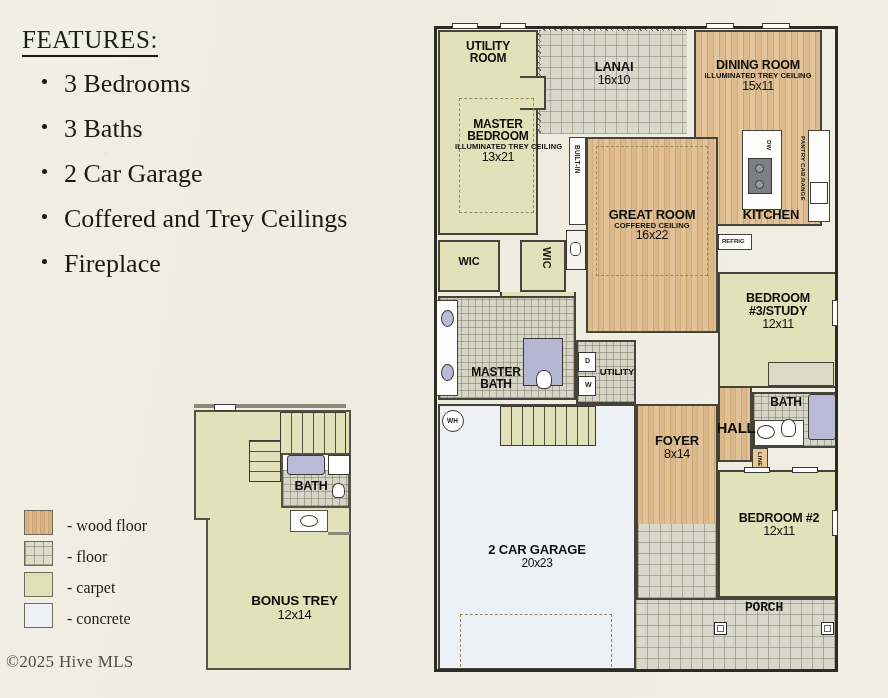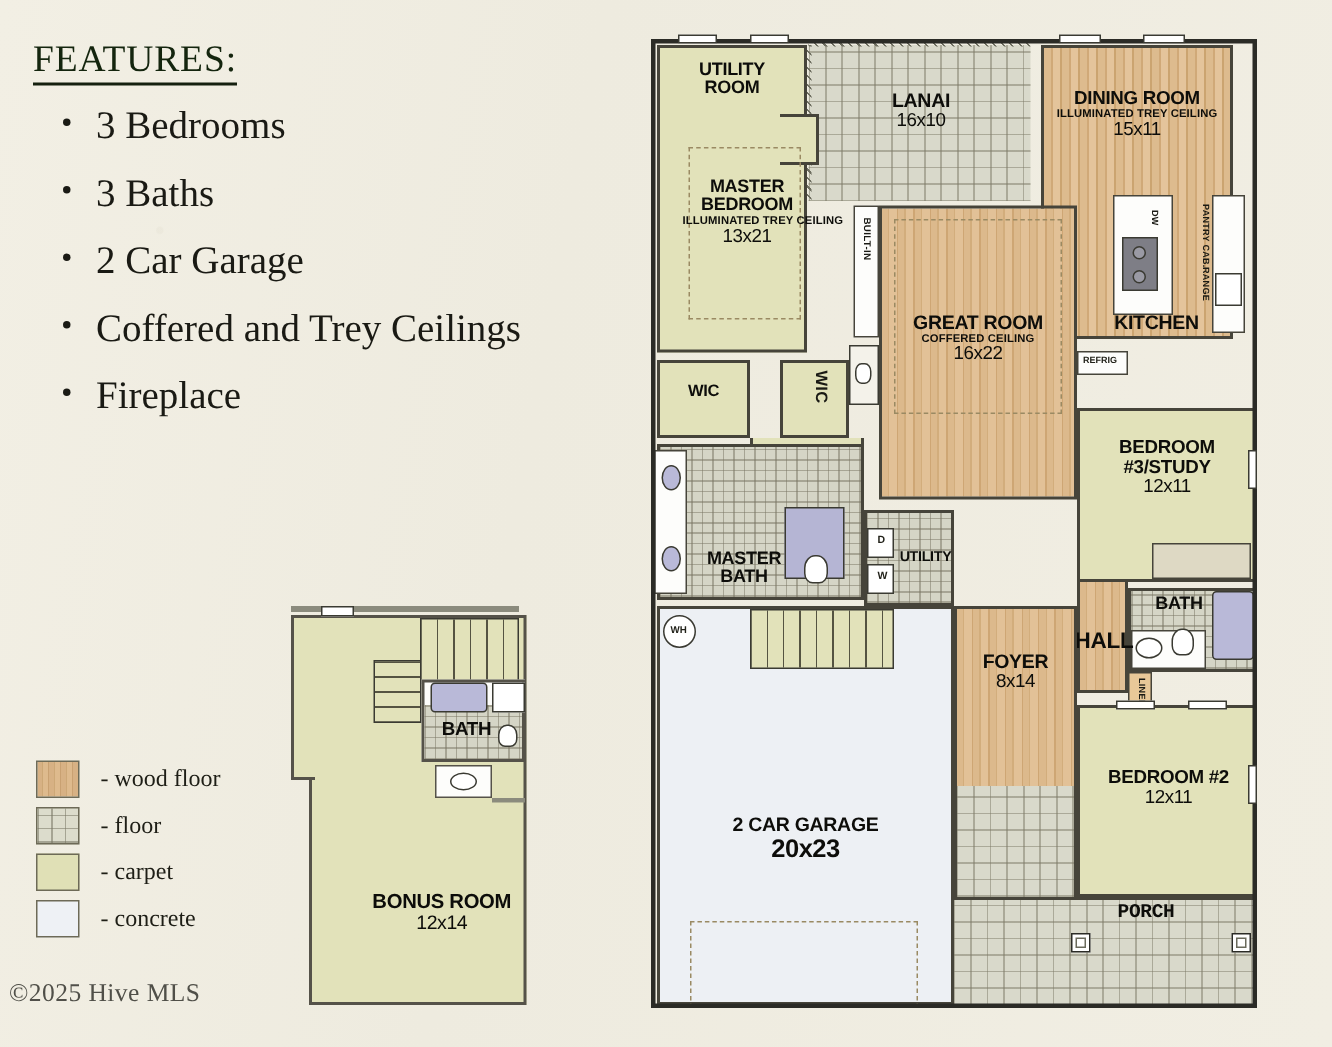--- a/index.html
+++ b/index.html
@@ -37,21 +37,21 @@
     font-size:26px;line-height:1.0;margin:0 0 19px 0;
     position:relative;padding-left:26px;color:#1a1a14;
   }
   #features li:before{
     content:"";position:absolute;left:4px;top:8px;
     width:5px;height:5px;border-radius:50%;background:#1a1a14;
   }
 
   
   #legend{position:absolute;left:24px;top:504px;}
-  .lg-row{display:flex;align-items:center;height:31px;}
+  .lg-row{display:flex;align-items:flex-end;height:31px;}
   .lg-sw{width:29px;height:25px;border:1px solid #6d6a57;box-sizing:border-box;}
   .lg-txt{
     font-family:"Liberation Serif",serif;font-size:16px;color:#1e1e16;
     margin-left:14px;white-space:nowrap;
   }
   .sw-wood{background:
       repeating-linear-gradient(90deg,#d7b184 0 3px,#cda877 3px 4px,#deba8d 4px 7px,#c9a172 7px 8px);}
   .sw-tile{background:#dcdccc;
       background-image:
         repeating-linear-gradient(0deg,rgba(120,118,100,.55) 0 1px,transparent 1px 9px),
@@ -176,21 +176,21 @@
   <div class="fix" style="left:328px;top:455px;width:22px;height:20px;"></div>
   <div class="toilet" style="left:332px;top:483px;width:13px;height:15px;"></div>
   <div class="rm wht" style="left:290px;top:510px;width:38px;height:22px;border:1.5px solid #555249;"></div>
   <div class="sinkoval" style="left:300px;top:515px;width:18px;height:12px;"></div>
   <div class="wallg" style="left:328px;top:532px;width:22px;height:3px;"></div>
 
   <div class="lbl" style="left:281px;top:480px;width:60px;font-size:12.5px;">
     <span class="nm">BATH</span>
   </div>
   <div class="lbl" style="left:222px;top:594px;width:145px;font-size:13.5px;">
-    <span class="nm">BONUS ROOM</span>
+    <span class="nm">BONUS TREY</span>
     <span class="dim" style="font-size:13px;">12x14</span>
   </div>
 
   <div class="rm" style="left:434px;top:26px;width:404px;height:646px;border:2px solid #3a382f;background:transparent;"></div>
 
   <div class="rm tile" style="left:539px;top:30px;width:148px;height:104px;"></div>
   <div class="screen" style="left:539px;top:26px;width:148px;height:5px;"></div>
   <div class="screen" style="left:536px;top:30px;width:5px;height:104px;"></div>
   <div class="lbl" style="left:574px;top:60px;width:80px;font-size:13px;">
     <span class="nm">LANAI</span>
@@ -319,21 +319,21 @@
     <span class="dim" style="font-size:12.5px;">8x14</span>
   </div>
   <div class="rm tile" style="left:638px;top:524px;width:78px;height:74px;"></div>
 
   <div class="rm conc" style="left:438px;top:404px;width:198px;height:266px;border:2px solid #46443a;"></div>
   <div class="stair" style="left:500px;top:406px;width:96px;height:40px;"></div>
   <div class="dot" style="left:442px;top:410px;width:22px;height:22px;"></div>
   <span class="mini" style="left:447px;top:417px;font-size:6.5px;">WH</span>
   <div class="lbl" style="left:470px;top:543px;width:134px;font-size:13px;">
     <span class="nm">2 CAR GARAGE</span>
-    <span class="dim" style="font-size:17px;font-weight:bold;">20x23</span>
+    <span class="dim" style="font-size:12px;">20x23</span>
   </div>
   <div class="dash" style="left:460px;top:614px;width:152px;height:58px;"></div>
 
   <div class="wall" style="left:434px;top:26px;width:404px;height:3px;"></div>
   <div class="wall" style="left:434px;top:26px;width:3px;height:646px;"></div>
   <div class="wall" style="left:835px;top:26px;width:3px;height:646px;"></div>
   <div class="wall" style="left:434px;top:669px;width:404px;height:3px;"></div>
 
   <div class="fix" style="left:452px;top:23px;width:26px;height:6px;"></div>
   <div class="fix" style="left:500px;top:23px;width:26px;height:6px;"></div>

